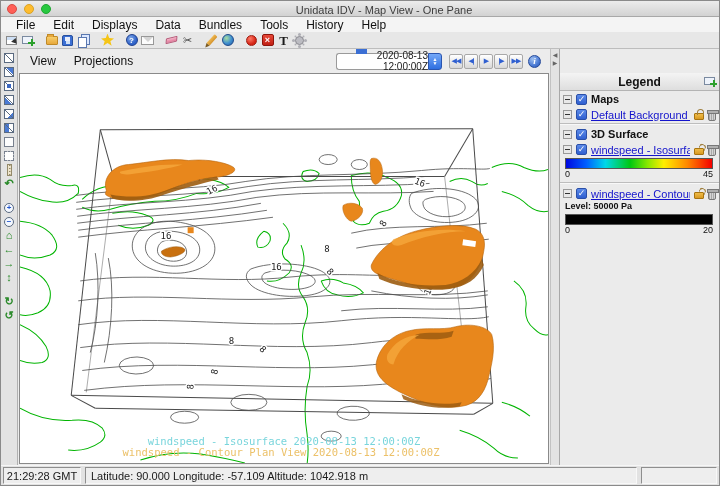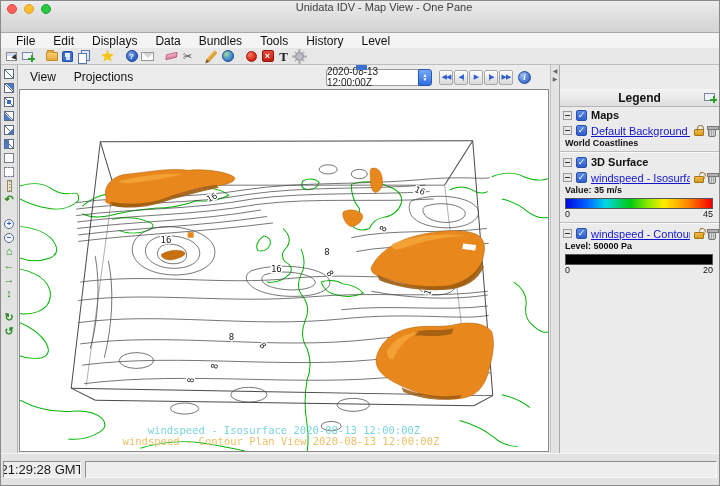--- a/index.html
+++ b/index.html
@@ -1,21 +1,21 @@
 <!DOCTYPE html>
 <html><head>
 <meta charset="utf-8">
 <style>
   * { box-sizing: border-box; margin: 0; padding: 0; }
   html,body { width:720px; height:486px; }
   body { font-family:"Liberation Sans", sans-serif; background:#d0d0d0; -webkit-user-select:none; user-select:none; }
   .window { width:720px; height:486px; position:relative; background:#e6e6e6; border:1px solid #8a8a8a; display:flex; flex-direction:column; overflow:hidden; }
 
   
-  .titlebar { height:32px; background:linear-gradient(#ececec,#d2d2d2); border-bottom:1px solid #a8a8a8; position:relative; display:flex; align-items:flex-start; justify-content:center; flex:none;padding-left:48px; }
+  .titlebar { height:16px; background:linear-gradient(#ececec,#d2d2d2); border-bottom:1px solid #a8a8a8; position:relative; display:flex; align-items:flex-end; justify-content:center; flex:none;padding-left:48px; }
   .lights { position:absolute; left:6px; top:3px; display:flex; gap:7px; }
   .light { width:10px; height:10px; border-radius:50%; }
   .light.red { background:#ff5f57; border:1px solid #d94c44; }
   .light.yellow { background:#febc2e; border:1px solid #d9a324; }
   .light.green { background:#28c840; border:1px solid #1fa832; }
   .title-text { font-size:11px; color:#3d3d3d; }
 
   
   .menubar { height:15px; background:#f4f4f4; display:flex; align-items:center; padding-left:6px; font-size:12px; color:#111; flex:none; }
   .menubar span { padding:0 9px; cursor:default; }
@@ -72,21 +72,21 @@
   .ic-ruler { width:5px; height:12px; background:#eee4cc; border:1px solid #948a6a;
      background-image:repeating-linear-gradient(#948a6a 0 1px,transparent 1px 3px); background-size:50% 100%; background-repeat:no-repeat; background-position:right; }
   .green-glyph { color:#2a8a2a; font-size:11px; line-height:1; font-weight:bold; }
   .ic-zoom { width:10px; height:10px; border-radius:50%; border:1.5px solid #5a6a80; color:#2255cc; font-size:8px; font-weight:bold; display:flex; align-items:center; justify-content:center; line-height:1; background:#f4f8ff; }
 
   
   .map-panel { flex:1; display:flex; flex-direction:column; background:#ececec; min-width:0; position:relative; }
   .viewbar { height:24px; display:flex; align-items:center; padding-left:12px; font-size:12px; color:#111; position:relative; flex:none; }
   .viewbar .menu { margin-right:18px; cursor:default; }
   .time-indicator { position:absolute; top:0; left:338px; width:11px; height:5px; background:#3b6fd4; }
-  .time-group { margin-left:auto; display:flex; align-items:center; margin-right:19px; }
+  .time-group { margin-left:auto; display:flex; align-items:center; margin-right:9px;text-align:right; }
   .timebox { display:flex; align-items:center; height:17px; }
   .time-value { width:92px; height:17px; background:#fff; border:1px solid #9a9a9a; border-right:none; border-radius:3px 0 0 3px; font-size:10px; display:flex; align-items:center; justify-content:center; color:#222; }
   .stepper { width:14px; height:17px; background:linear-gradient(#74a8f8,#2f6fe0); border:1px solid #2a55b0; border-radius:0 3px 3px 0; color:#fff; display:flex; flex-direction:column; align-items:center; justify-content:center; font-size:5px; line-height:4px; }
   .nav-group { display:flex; align-items:center; gap:1px; margin-left:7px; }
   .nav-btn { min-width:14px; height:15px; background:linear-gradient(#ffffff,#d8d8d8); border:1px solid #a8a8a8; border-radius:2px; color:#2f5fd0; font-size:7px; display:flex; align-items:center; justify-content:center; padding:0 1px; letter-spacing:-1px; }
   .info-btn { width:13px; height:13px; border-radius:50%; background:radial-gradient(circle at 35% 30%,#9fc0f0,#4a7ad4 60%,#2a55b0); border:1px solid #24499a; color:#fff; font-size:9px; font-weight:bold; font-style:italic; font-family:"Liberation Serif",serif; display:flex; align-items:center; justify-content:center; margin-left:5px; }
   .map-canvas { flex:1; margin:0 1px 1px 1px; background:#ffffff; border:1px solid #8a8a8a; position:relative; overflow:hidden; }
   .map-canvas svg { position:absolute; inset:0; width:100%; height:100%; }
 
   
@@ -112,21 +112,21 @@
   .lock::before { content:""; position:absolute; top:-5px; left:2px; width:5px; height:5px; border:1.5px solid #a08040; border-bottom:none; border-radius:4px 4px 0 0; }
   .lock.open::before { left:4px; transform:rotate(22deg); }
   .trash { width:8px; height:9px; background:linear-gradient(90deg,#a8a8a8 0 1px,#d4d4d4 1px 2px,#a8a8a8 2px 3px,#d4d4d4 3px 4px,#a8a8a8 4px 5px,#d4d4d4 5px 6px,#a8a8a8 6px); border:1px solid #787878; border-radius:0 0 2px 2px; position:relative; margin-top:4px; flex:none; }
   .trash::before { content:""; position:absolute; top:-3px; left:-2px; width:10px; height:2px; background:#b0b0b0; border:1px solid #787878; }
   .cbar { height:11px; border:1px solid #555; margin:1px 6px 0 5px; }
   .cbar.rainbow { background:linear-gradient(90deg,#0008e0 0%,#0060ff 14%,#00d8e8 27%,#00c810 44%,#8ae800 56%,#ffee00 67%,#ff8800 83%,#f40000 100%); }
   .cbar.black { background:#000; }
   .cticks { display:flex; justify-content:space-between; font-size:9px; color:#111; padding:0 6px 2px 5px; }
 
   
-  .statusbar { height:32px; background:#e2e2e2; border-top:1px solid #f6f6f6; display:flex; align-items:center; padding:1px 2px; gap:4px; font-size:13px; color:#1a1a1a; flex:none; }
+  .statusbar { height:20px; background:#e2e2e2; border-top:1px solid #f6f6f6; display:flex; align-items:center; padding:1px 2px; gap:4px; font-size:11px; color:#1a1a1a; flex:none; }
   .sb-cell { background:#eeeeee; border:1px solid; border-color:#8e8e8e #f8f8f8 #f8f8f8 #8e8e8e; height:17px; display:flex; align-items:center; padding:0 5px; white-space:nowrap; overflow:hidden; }
   .sb-clock { width:78px; justify-content:center; flex:none; }
   .sb-pos { width:552px; flex:none; }
   .sb-extra { flex:1; }
 </style>
 </head>
 <body>
 
 <div class="window">
 
@@ -140,21 +140,21 @@
   </div>
 
   <div class="menubar">
     <span>File</span>
     <span>Edit</span>
     <span>Displays</span>
     <span>Data</span>
     <span>Bundles</span>
     <span>Tools</span>
     <span>History</span>
-    <span>Level</span>
+    <span>Help</span>
   </div>
 
   <div class="toolbar">
     <span class="ti">
         <span class="ic-dash"></span>
       </span>
     <span class="ti">
         <span class="ic-newview"></span>
       </span>
     <span class="tgap"></span>
@@ -437,38 +437,36 @@
       </div>
       <div class="lg-row">
         <span class="col-box"></span>
         <span class="chk"></span>
         <span class="lg-link">Default Background Maps</span>
         <span class="lg-icons-right">
           <span class="lock"></span>
           <span class="trash"></span>
         </span>
       </div>
-      <div class="lg-sub">World Coastlines</div>
       <div class="lg-sep"></div>
 
       <div class="lg-row">
         <span class="col-box"></span>
         <span class="chk"></span>
         <span class="lg-cat-label">3D Surface</span>
       </div>
       <div class="lg-row">
         <span class="col-box"></span>
         <span class="chk"></span>
         <span class="lg-link">windspeed - Isosurface</span>
         <span class="lg-icons-right">
           <span class="lock open"></span>
           <span class="trash"></span>
         </span>
       </div>
-      <div class="lg-sub">Value: 35 m/s</div>
       <div class="cbar rainbow"></div>
       <div class="cticks">
         <span>0</span>
         <span>45</span>
       </div>
       <div class="lg-sep"></div>
 
       <div class="lg-row">
         <span class="col-box"></span>
         <span class="chk"></span>
@@ -482,16 +480,17 @@
       <div class="cbar black"></div>
       <div class="cticks">
         <span>0</span>
         <span>20</span>
       </div>
     </div>
   </div>
 
   <div class="statusbar">
     <div class="sb-cell sb-clock">21:29:28 GMT</div>
+    <div class="sb-cell sb-pos">Latitude: 90.000 Longitude: -57.109 Altitude: 1042.918 m</div>
     <div class="sb-cell sb-extra"></div>
   </div>
 
 </div>
 
 </body></html>

